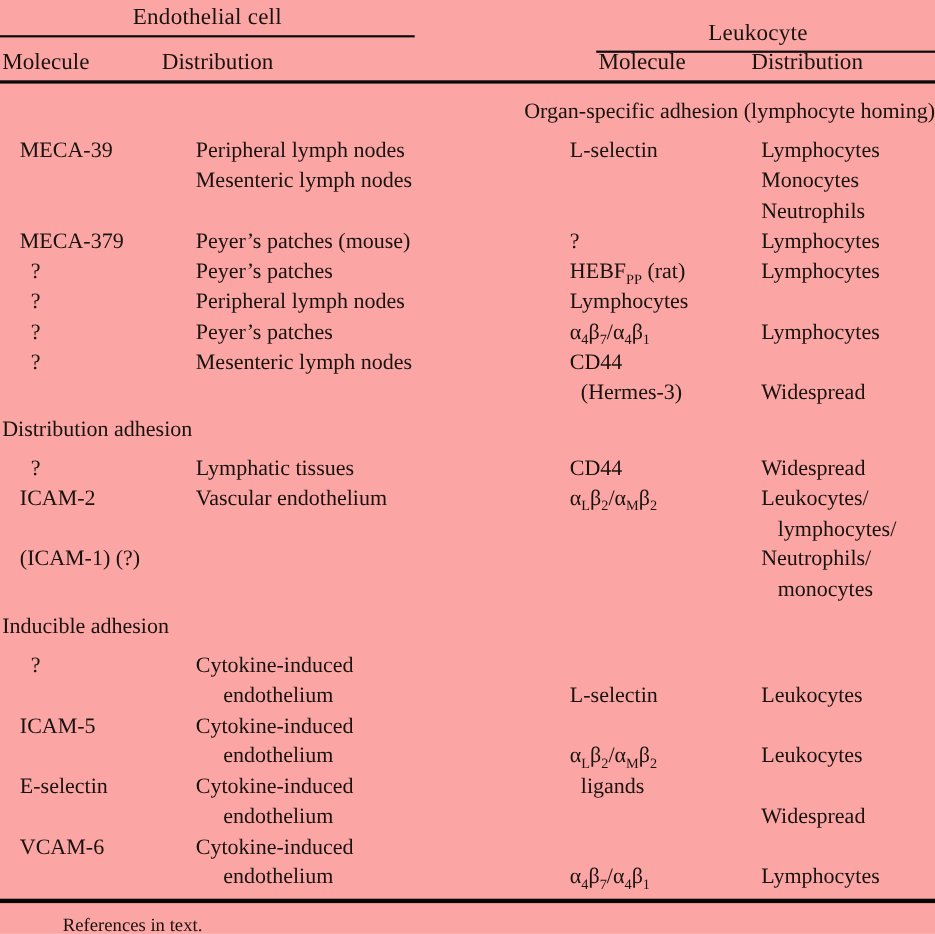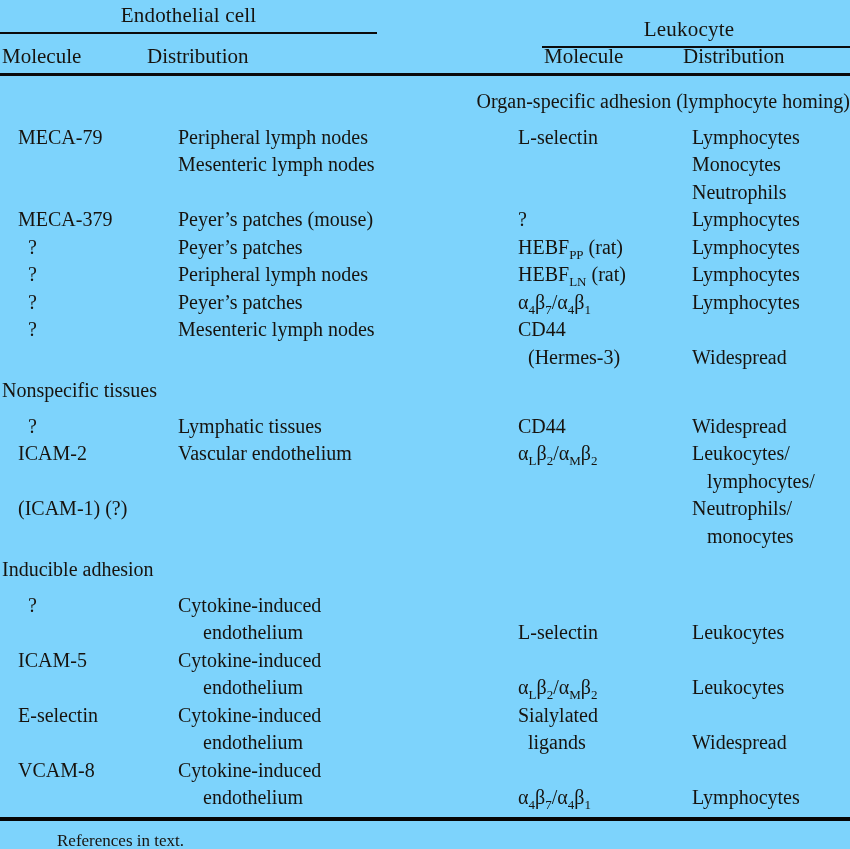--- a/index.html
+++ b/index.html
@@ -1,17 +1,17 @@
 <!DOCTYPE html>
 <html><head>
 <meta charset="utf-8">
 <style>
   html,body { margin:0; padding:0; background:#ffffff; }
   .page {
-    position:relative; width:850px; height:849px; background:#7dd3fc;
+    position:relative; width:850px; height:849px; background:#fca5a5;
     color:#17130e; font-family:"Liberation Serif","DejaVu Serif",serif;
     font-size:20px; overflow:hidden;
   }
   
   .thead { position:relative; height:88px; }
   .group {
     position:absolute; text-align:center; border-bottom:2px solid #0b0b0b;
     padding-bottom:4px; font-size:21px; letter-spacing:.2px;
   }
   .group-left  { left:0;     top:3px; width:377px; }
@@ -50,56 +50,55 @@
     <span class="ch ch1">Molecule</span>
     <span class="ch ch2">Distribution</span>
     <span class="ch ch3">Molecule</span>
     <span class="ch ch4">Distribution</span>
     <div class="header-rule"></div>
   </div>
 
   <div class="tbody" id="table-body">
       <div class="section-title">Organ-specific adhesion (lymphocyte homing)</div>
       <div class="row">
-        <div class="cell col1"><div class="line">MECA-79</div></div>
+        <div class="cell col1"><div class="line">MECA-39</div></div>
         <div class="cell col2"><div class="line">Peripheral lymph nodes</div><div class="line">Mesenteric lymph nodes</div></div>
         <div class="cell col3"><div class="line">L-selectin</div></div>
         <div class="cell col4"><div class="line">Lymphocytes</div><div class="line">Monocytes</div><div class="line">Neutrophils</div></div>
       </div>
       <div class="row">
         <div class="cell col1"><div class="line">MECA-379</div></div>
         <div class="cell col2"><div class="line">Peyer’s patches (mouse)</div></div>
         <div class="cell col3"><div class="line">?</div></div>
         <div class="cell col4"><div class="line">Lymphocytes</div></div>
       </div>
       <div class="row">
         <div class="cell col1"><div class="line">  ?</div></div>
         <div class="cell col2"><div class="line">Peyer’s patches</div></div>
         <div class="cell col3"><div class="line">HEBF<sub>PP</sub> (rat)</div></div>
         <div class="cell col4"><div class="line">Lymphocytes</div></div>
       </div>
       <div class="row">
         <div class="cell col1"><div class="line">  ?</div></div>
         <div class="cell col2"><div class="line">Peripheral lymph nodes</div></div>
-        <div class="cell col3"><div class="line">HEBF<sub>LN</sub> (rat)</div></div>
         <div class="cell col4"><div class="line">Lymphocytes</div></div>
       </div>
       <div class="row">
         <div class="cell col1"><div class="line">  ?</div></div>
         <div class="cell col2"><div class="line">Peyer’s patches</div></div>
         <div class="cell col3"><div class="line">α<sub>4</sub>β<sub>7</sub>/α<sub>4</sub>β<sub>1</sub></div></div>
         <div class="cell col4"><div class="line">Lymphocytes</div></div>
       </div>
       <div class="row">
         <div class="cell col1"><div class="line">  ?</div></div>
         <div class="cell col2"><div class="line">Mesenteric lymph nodes</div></div>
         <div class="cell col3"><div class="line">CD44</div><div class="line">  (Hermes-3)</div></div>
         <div class="cell col4"><div class="line"></div><div class="line">Widespread</div></div>
       </div>
-      <div class="section-title">Nonspecific tissues</div>
+      <div class="section-title">Distribution adhesion</div>
       <div class="row">
         <div class="cell col1"><div class="line">  ?</div></div>
         <div class="cell col2"><div class="line">Lymphatic tissues</div></div>
         <div class="cell col3"><div class="line">CD44</div></div>
         <div class="cell col4"><div class="line">Widespread</div></div>
       </div>
       <div class="row">
         <div class="cell col1"><div class="line">ICAM-2</div><div class="line"></div><div class="line">(ICAM-1) (?)</div></div>
         <div class="cell col2"><div class="line">Vascular endothelium</div></div>
         <div class="cell col3"><div class="line">α<sub>L</sub>β<sub>2</sub>/α<sub>M</sub>β<sub>2</sub></div></div>
@@ -114,25 +113,25 @@
       </div>
       <div class="row">
         <div class="cell col1"><div class="line">ICAM-5</div></div>
         <div class="cell col2"><div class="line">Cytokine-induced</div><div class="line">     endothelium</div></div>
         <div class="cell col3"><div class="line"></div><div class="line">α<sub>L</sub>β<sub>2</sub>/α<sub>M</sub>β<sub>2</sub></div></div>
         <div class="cell col4"><div class="line"></div><div class="line">Leukocytes</div></div>
       </div>
       <div class="row">
         <div class="cell col1"><div class="line">E-selectin</div></div>
         <div class="cell col2"><div class="line">Cytokine-induced</div><div class="line">     endothelium</div></div>
-        <div class="cell col3"><div class="line">Sialylated</div><div class="line">  ligands</div></div>
+        <div class="cell col3"><div class="line">  ligands</div></div>
         <div class="cell col4"><div class="line"></div><div class="line">Widespread</div></div>
       </div>
       <div class="row">
-        <div class="cell col1"><div class="line">VCAM-8</div></div>
+        <div class="cell col1"><div class="line">VCAM-6</div></div>
         <div class="cell col2"><div class="line">Cytokine-induced</div><div class="line">     endothelium</div></div>
         <div class="cell col3"><div class="line"></div><div class="line">α<sub>4</sub>β<sub>7</sub>/α<sub>4</sub>β<sub>1</sub></div></div>
         <div class="cell col4"><div class="line"></div><div class="line">Lymphocytes</div></div>
       </div>
     </div>
 
   <div class="bottom-rule"></div>
   <div class="footnote">References in text.</div>
 
 </div>

